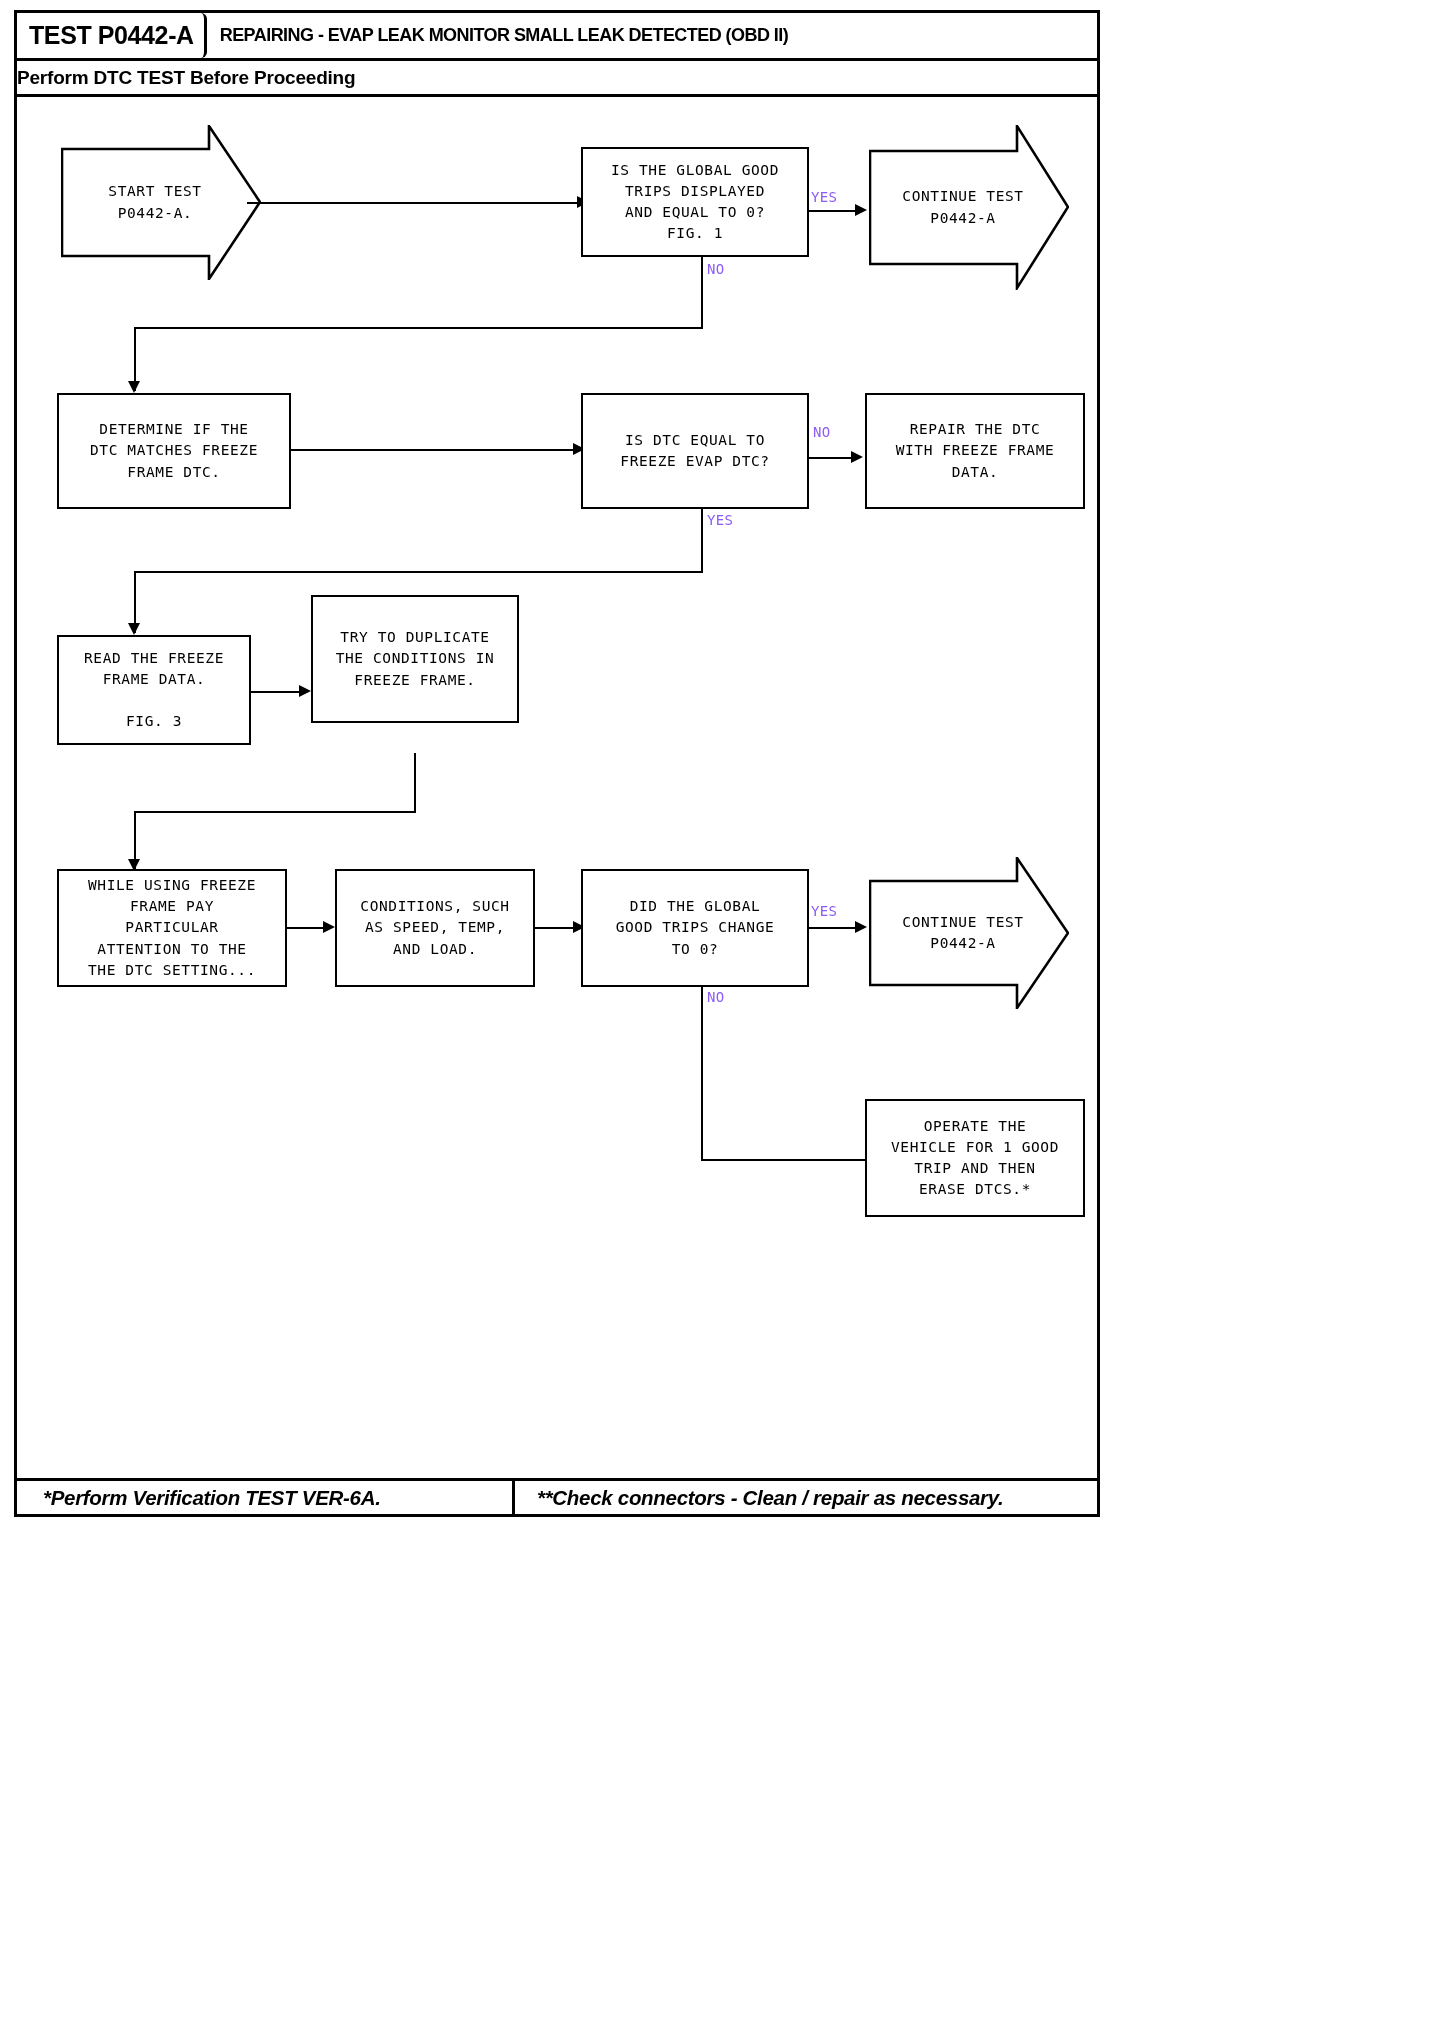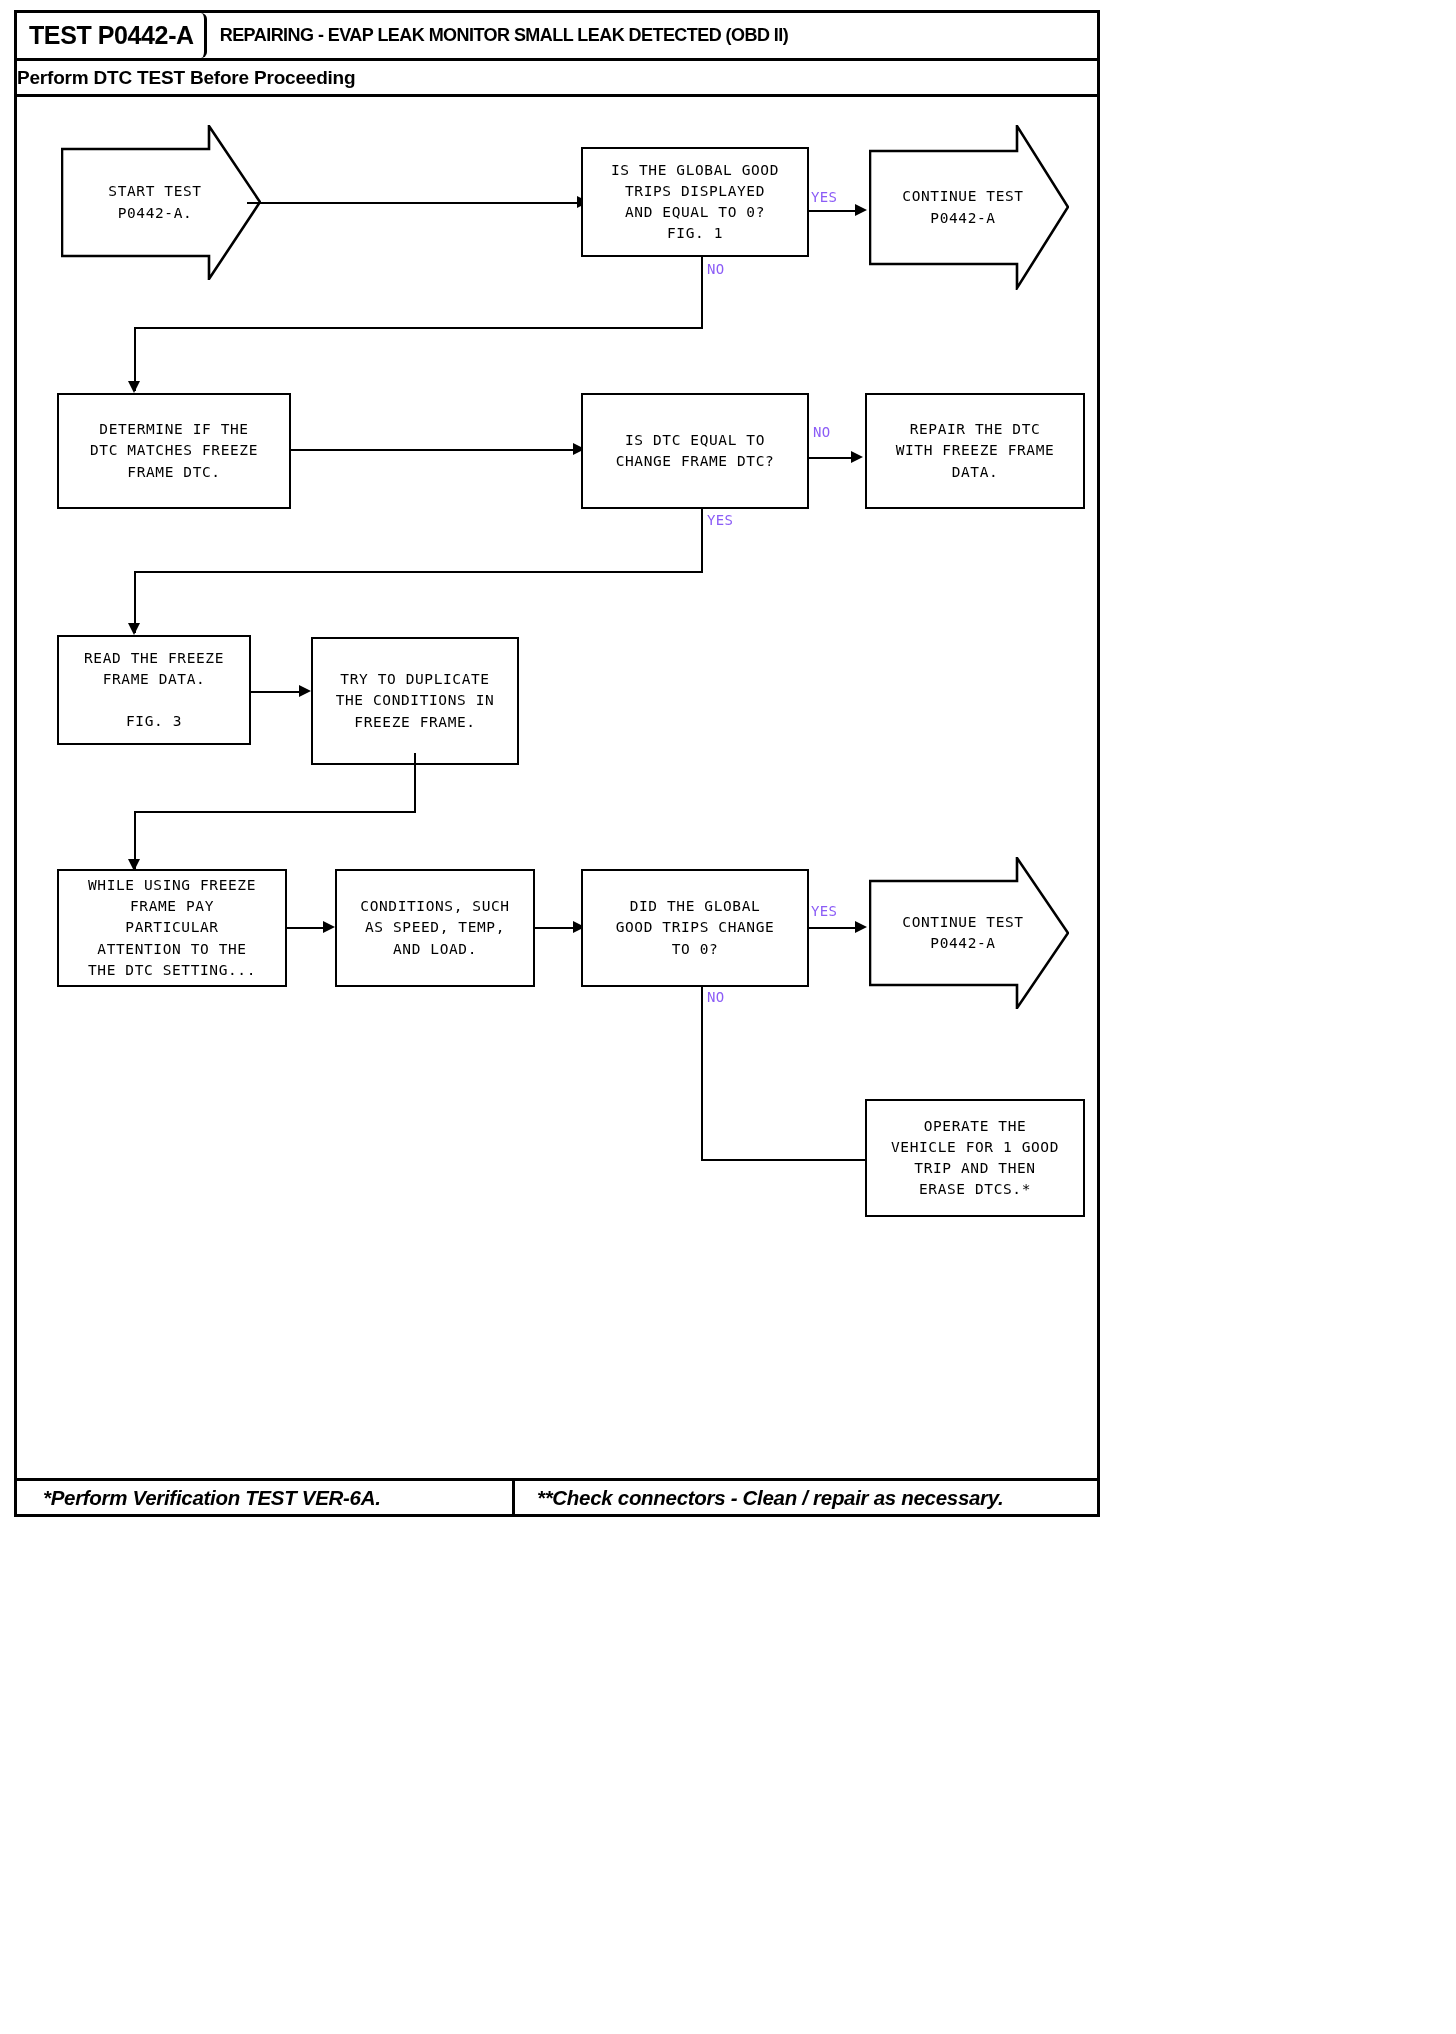--- a/index.html
+++ b/index.html
@@ -253,21 +253,21 @@
         <span>DETERMINE IF THE
 DTC MATCHES FREEZE
 FRAME DTC.</span>
       </div>
 
       <div class="conn h" style="left:274px; top:352px; width:286px;"></div>
       <div class="arrowhead right" style="left:556px; top:346px;"></div>
 
       <div class="node rect" style="left:564px; top:296px; width:228px; height:116px;">
         <span>IS DTC EQUAL TO
-CHANGE FRAME DTC?</span>
+FREEZE EVAP DTC?</span>
       </div>
 
       <div class="branch-label" style="left:796px; top:327px;">NO</div>
       <div class="conn h" style="left:792px; top:360px; width:46px;"></div>
       <div class="arrowhead right" style="left:834px; top:354px;"></div>
 
       <div class="node rect" style="left:848px; top:296px; width:220px; height:116px;">
         <span>REPAIR THE DTC
 WITH FREEZE FRAME
 DATA.</span>
@@ -282,21 +282,21 @@
       <div class="node rect" style="left:40px; top:538px; width:194px; height:110px;">
         <span>READ THE FREEZE
 FRAME DATA.
 
 FIG. 3</span>
       </div>
 
       <div class="conn h" style="left:234px; top:594px; width:52px;"></div>
       <div class="arrowhead right" style="left:282px; top:588px;"></div>
 
-      <div class="node rect" style="left:294px; top:540px; width:208px; height:128px;">
+      <div class="node rect" style="left:294px; top:498px; width:208px; height:128px;">
         <span>TRY TO DUPLICATE
 THE CONDITIONS IN
 FREEZE FRAME.</span>
       </div>
 
       <div class="conn v" style="left:397px; top:656px; height:60px;"></div>
       <div class="conn h" style="left:117px; top:714px; width:282px;"></div>
       <div class="conn v" style="left:117px; top:714px; height:58px;"></div>
       <div class="arrowhead down" style="left:111px; top:762px;"></div>
 

